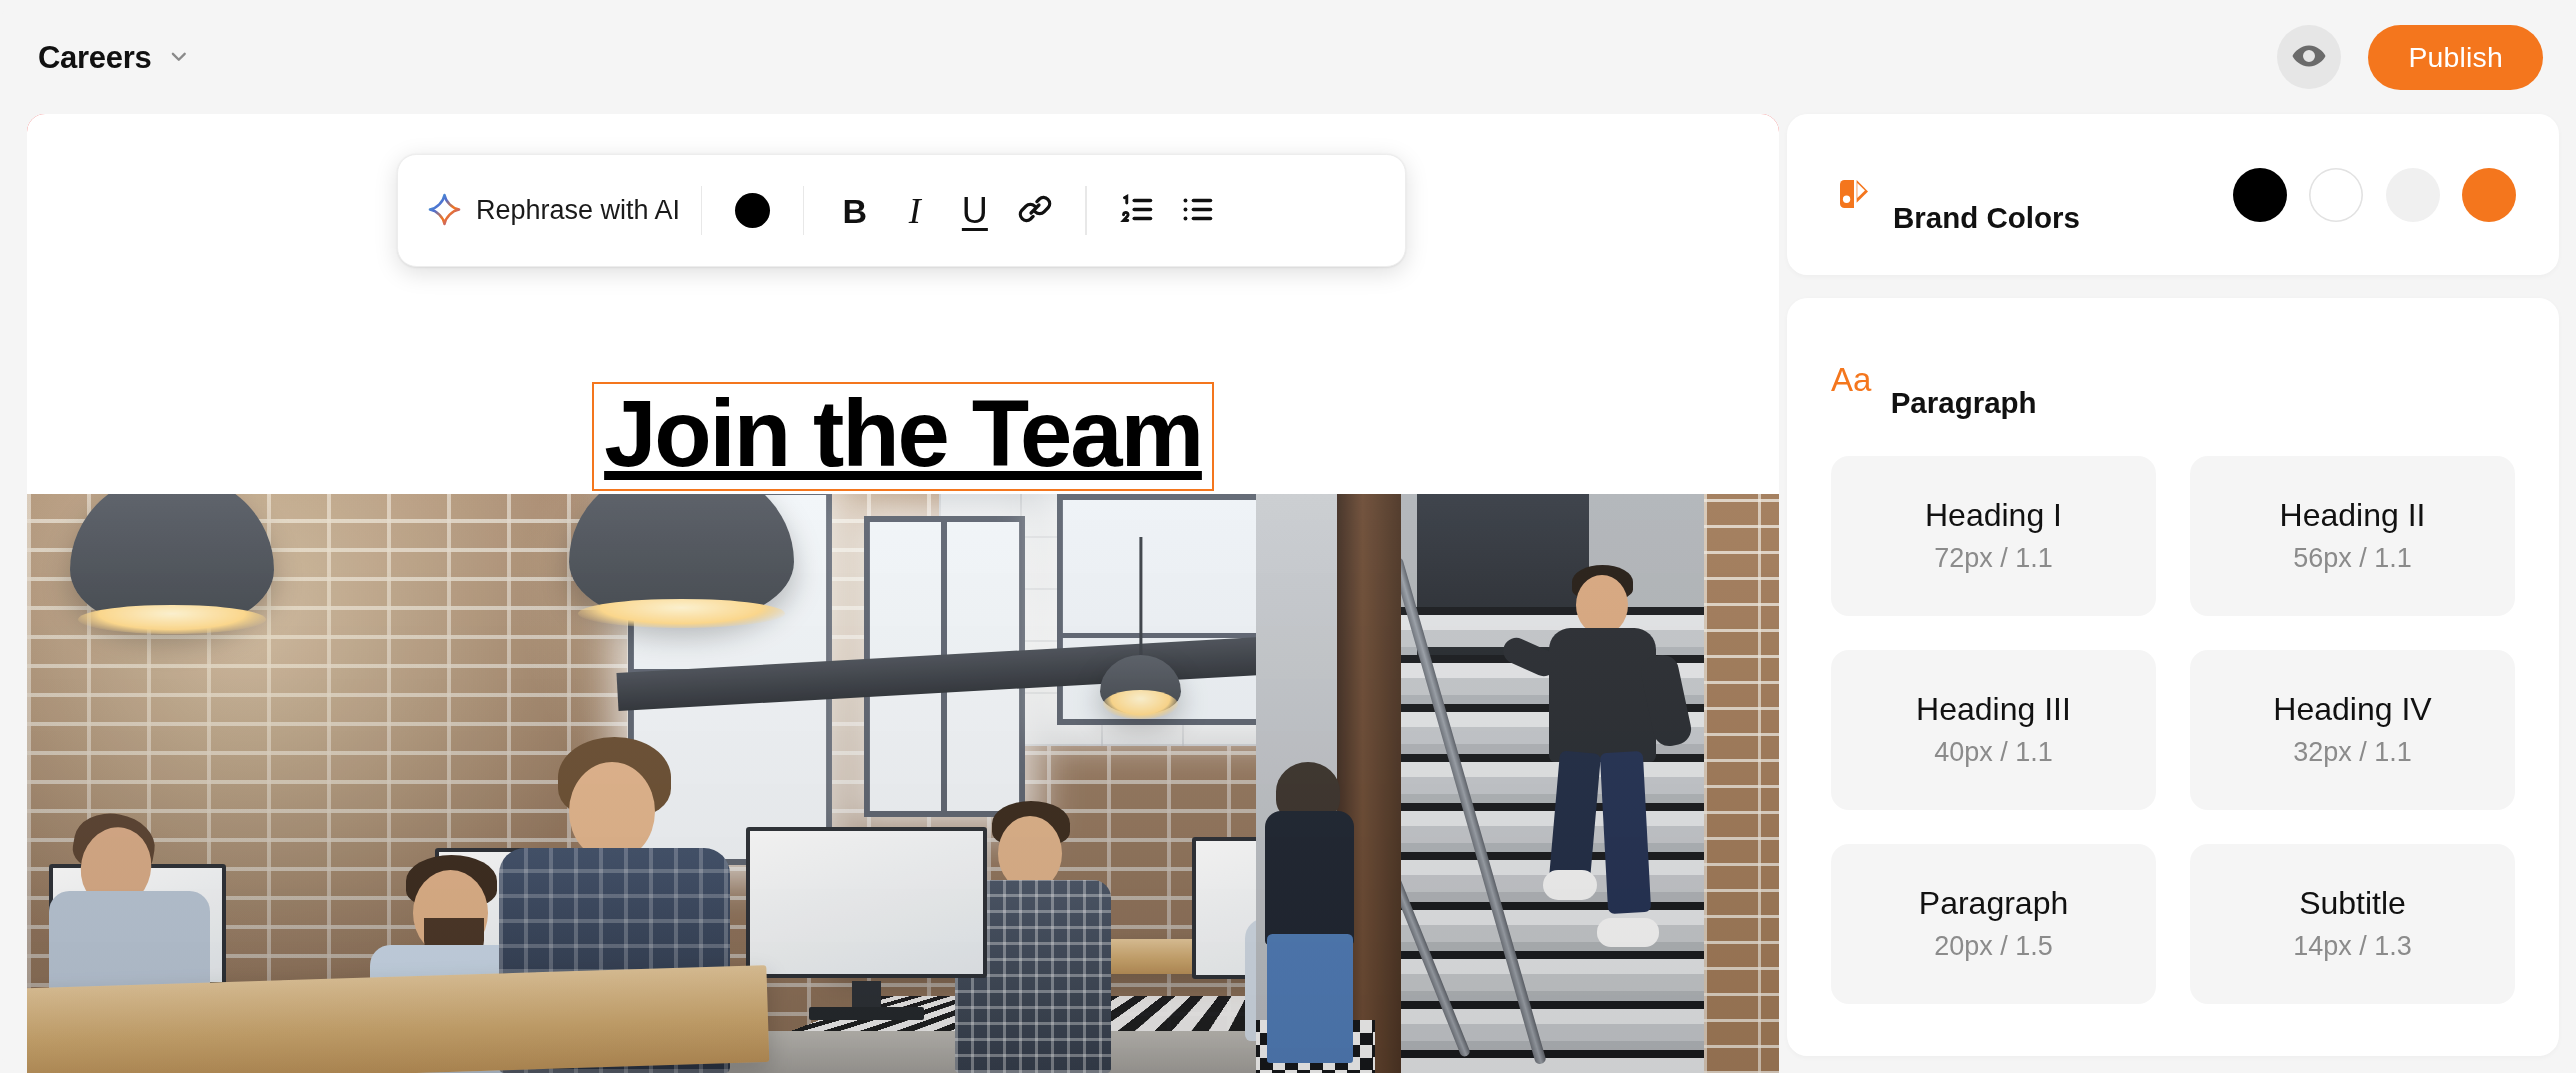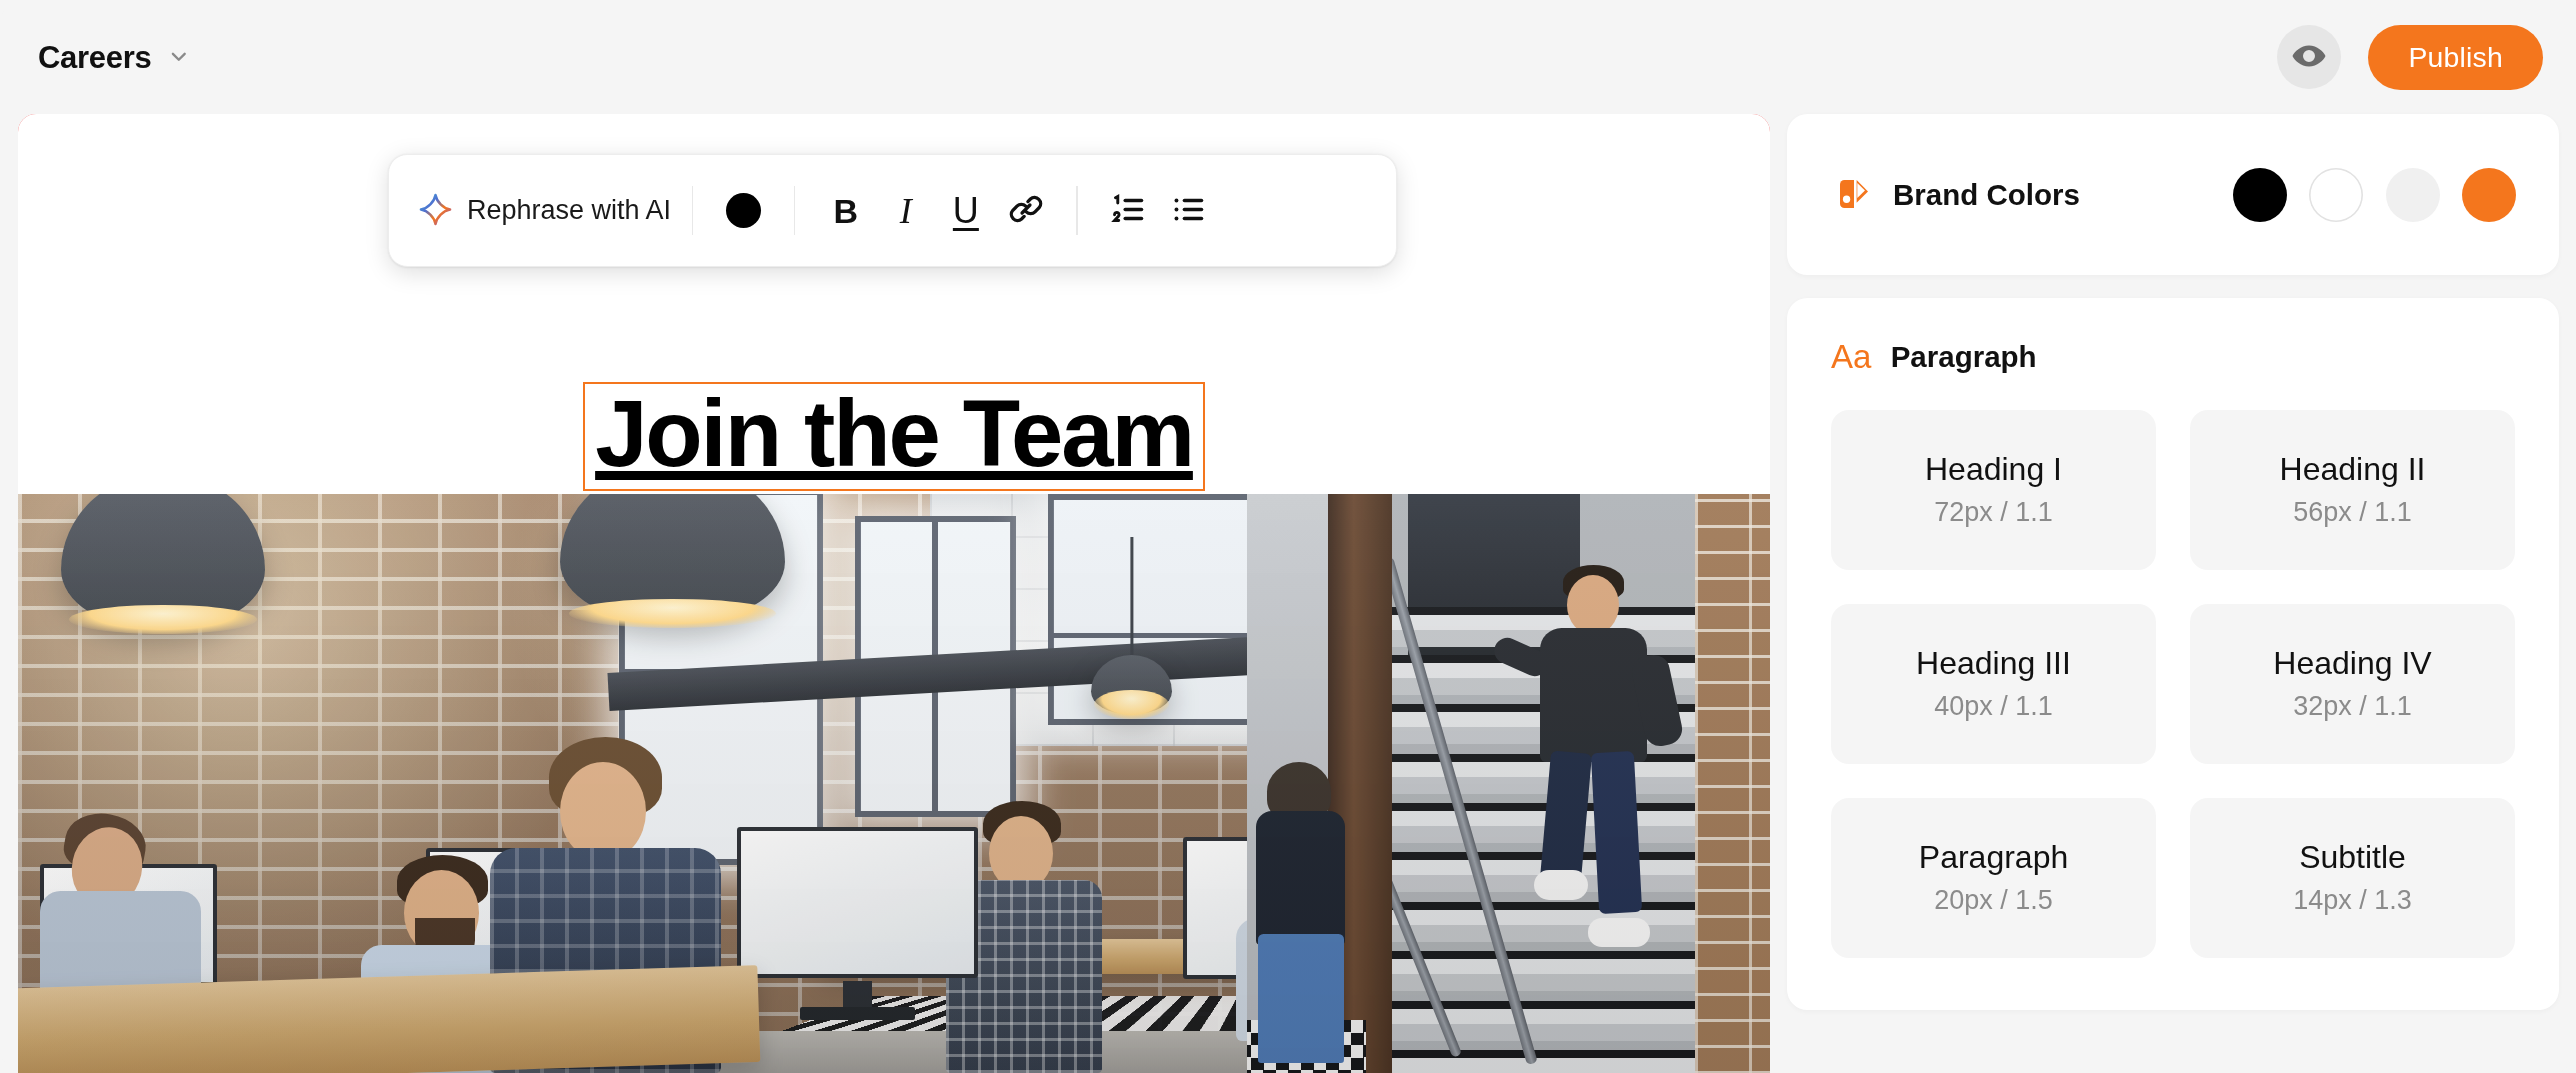--- a/index.html
+++ b/index.html
@@ -33,21 +33,21 @@
   .publish-btn {
     height: 65px; border-radius: 33px; background: #f4761d; border: none;
     color: #ffffff; font-size: 28.4px; font-weight: normal;
     padding: 0 40px; cursor: pointer; letter-spacing: 0.2px;
     font-family: "Liberation Sans", sans-serif;
     display: flex; align-items: center; justify-content: center;
   }
 
   
   .canvas {
-    position: absolute; left: 18px; top: 114px;
+    position: absolute; left: 27px; top: 114px;
     width: 1752px; height: 960px;
     background: #ef4444;
     border-radius: 18px 18px 0 0;
     overflow: hidden;
   }
   .canvas-head {
     position: relative; width: 100%; height: 380px; background: #ffffff;
   }
   .hero-title-wrap {
     position: absolute; left: 0; right: 0; top: 268px;
@@ -293,21 +293,21 @@
   }
   .panel {
     background: #ffffff; border-radius: 20.4px;
     box-shadow: 0 1.1px 5.4px rgba(0,0,0,0.03);
   }
   .panel-brand {
     height: 161px; display: flex; align-items: center;
     justify-content: space-between; padding: 0 43px 0 46px;
   }
   .brand-left { display: flex; align-items: center; gap: 18px; }
-  .panel-title { font-size: 29.5px; font-weight: bold; color: #111111; white-space: nowrap; }
+  .panel-title { font-size: 29.5px; font-weight: bold; color: #111111; white-space: nowrap; margin-top: 46px; }
   .swatches { display: flex; align-items: center; gap: 22.5px; }
   .swatch { width: 54px; height: 54px; border-radius: 50%; cursor: pointer; }
 
   .panel-type { margin-top: 22.5px; padding: 42px 44px 52px 44px; }
   .type-head { display: flex; align-items: center; gap: 19.3px; margin-bottom: 36px; }
   .aa { font-size: 33px; color: #f4761d; font-weight: normal; line-height: 1; }
   .type-grid { display: grid; grid-template-columns: 1fr 1fr; gap: 34px; }
   .type-card {
     background: #f5f5f5; border-radius: 18px; height: 160px;
     display: flex; flex-direction: column; align-items: center; justify-content: center;

